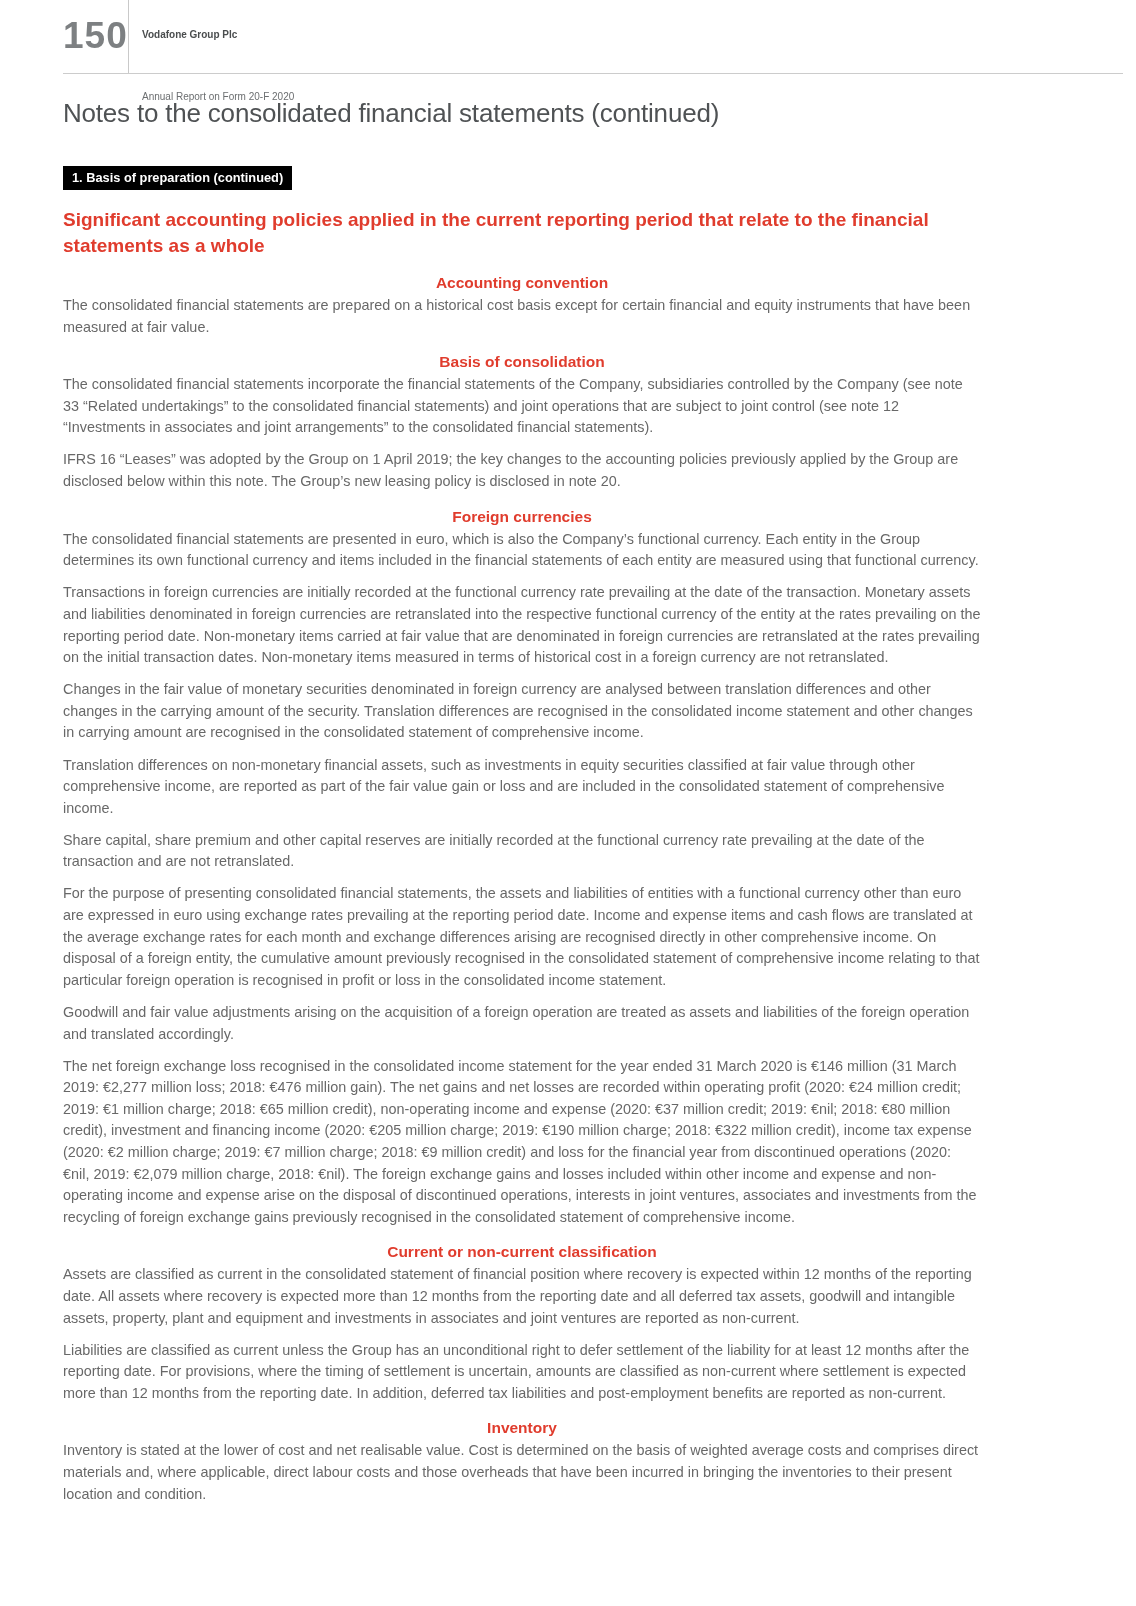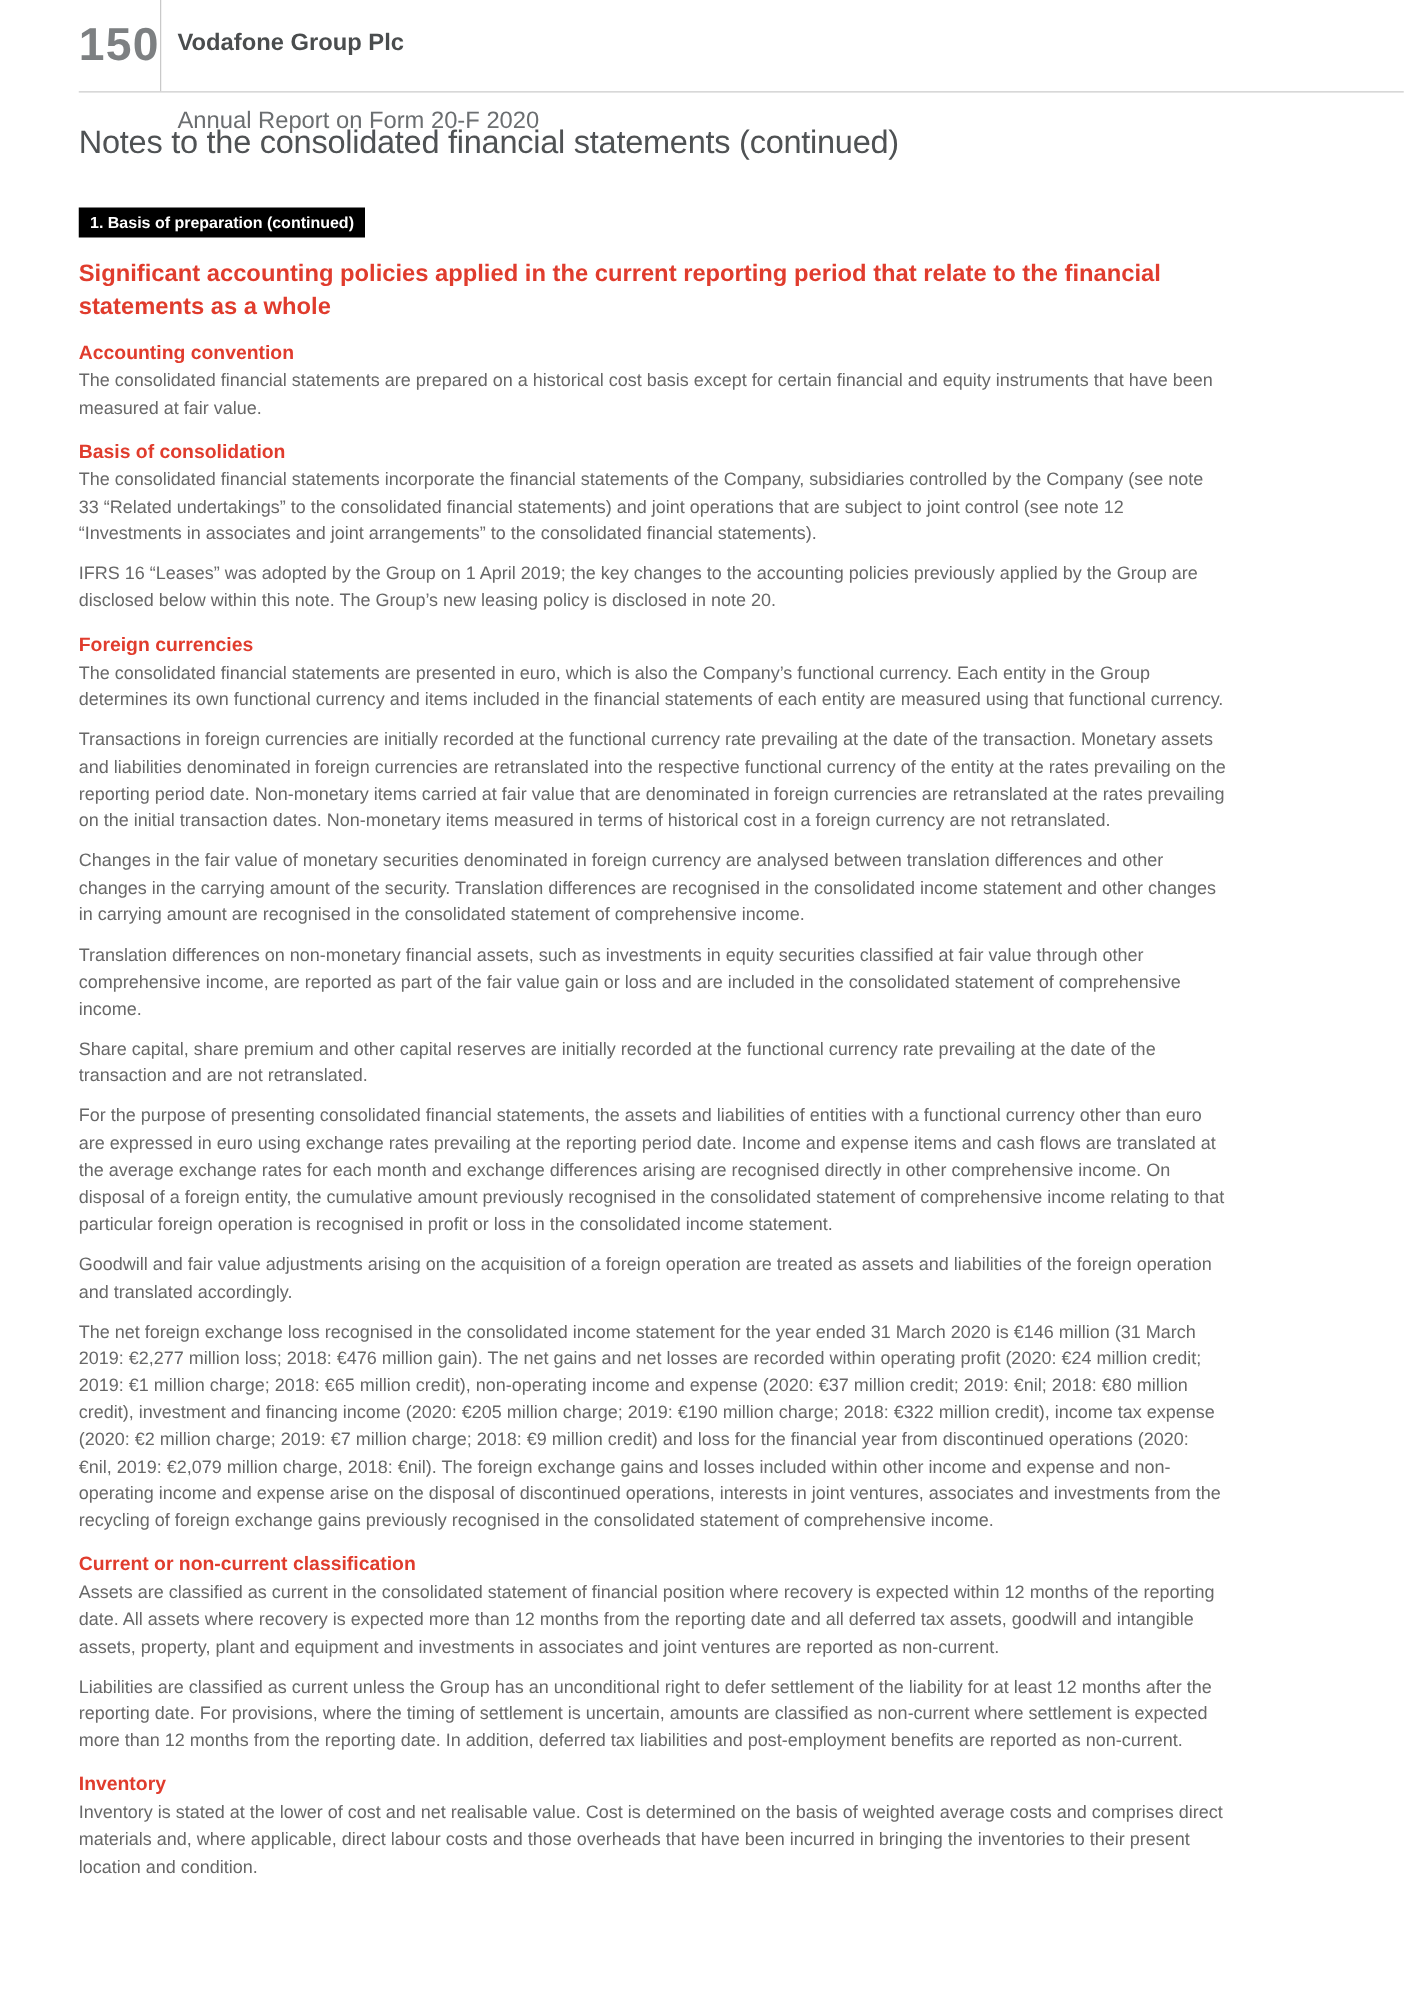--- a/index.html
+++ b/index.html
@@ -32,21 +32,21 @@
     left: 128px;
     top: 0;
     width: 1px;
     height: 73px;
     background: #c9c9c9;
   }
   .brand {
     position: absolute;
     left: 142px;
     top: 27px;
-    font-size: 19px;
+    font-size: 10px;
     line-height: 16.5px;
   }
   .brand-name {
     font-weight: bold;
     color: #4a4d4e;
   }
   .brand-sub {
     color: #6b6e70;
     margin-top: 45px;
   }
@@ -91,20 +91,21 @@
     line-height: 26px;
     font-weight: bold;
     color: #e03c2d;
   }
   h3.sub-heading {
     margin: 14px 0 3px 0;
     font-size: 15.5px;
     line-height: 19px;
     font-weight: bold;
     color: #e03c2d;
+    text-align: center;
   }
   p.body-para {
     margin: 0 0 10.5px 0;
     font-size: 14.4px;
     line-height: 21.6px;
     color: #686868;
   }
 </style>
 </head>
 <body>

